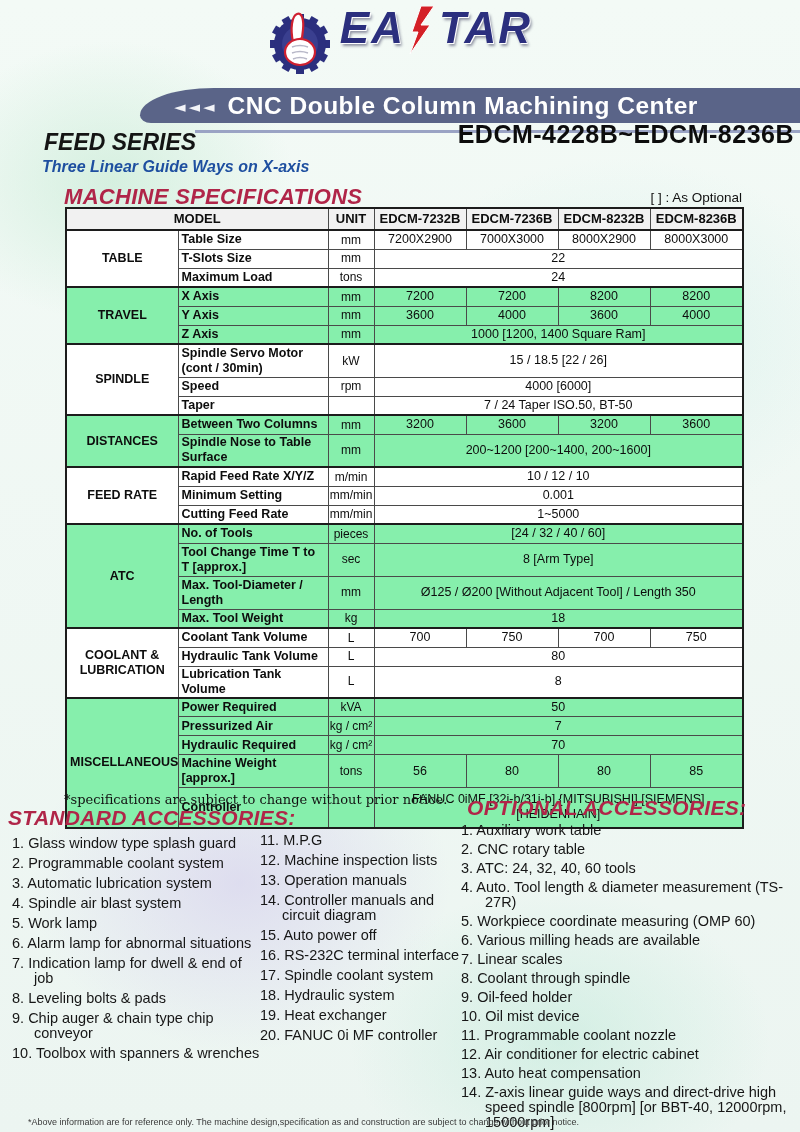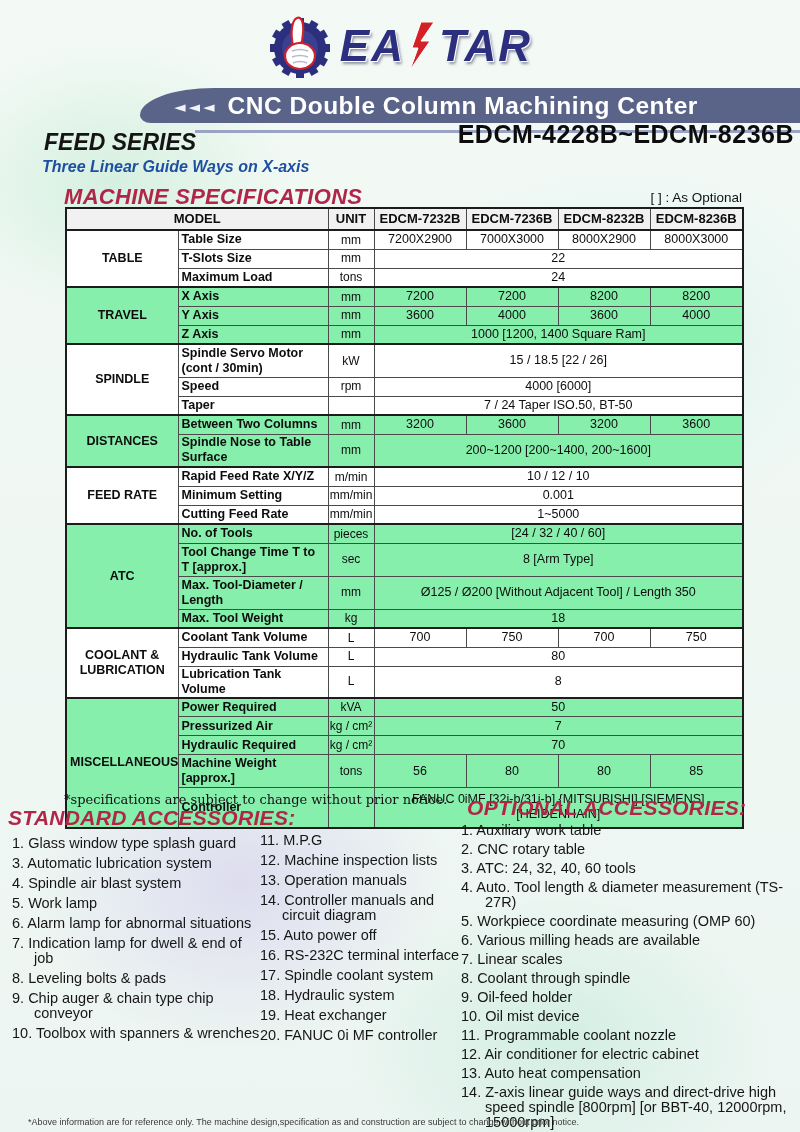--- a/index.html
+++ b/index.html
@@ -8,21 +8,21 @@
     position: relative; width: 800px; height: 1132px; overflow: hidden;
     background:
       radial-gradient(260px 200px at 14% 16%, rgba(190,232,206,.55), rgba(190,232,206,0) 70%),
       radial-gradient(300px 240px at 30% 78%, rgba(206,196,236,.5), rgba(206,196,236,0) 70%),
       radial-gradient(340px 260px at 78% 30%, rgba(198,236,230,.45), rgba(198,236,230,0) 70%),
       radial-gradient(300px 220px at 70% 92%, rgba(186,232,214,.5), rgba(186,232,214,0) 70%),
       linear-gradient(180deg, #f3faf6, #ecf5f1);
   }
   
   .logo { position: absolute; top: 6px; left: 0; right: 0; height: 80px;
-          display: flex; align-items: center; justify-content: center; gap: 8px; }
+          display: flex; justify-content: center; gap: 8px; }
   .brand-txt { font-weight: bold; font-style: italic; font-size: 44px; letter-spacing: 2px;
                color: #2b2f7e; text-shadow: 1px 1px 0 #fff, 2px 3px 3px rgba(20,20,60,.45); line-height: 1; }
   .bolt { margin: 0 -4px; }
   
   .banner { position: absolute; top: 88px; left: 140px; right: 0; height: 35px;
             background: #5a6488; border-top-left-radius: 95px 35px; border-bottom-left-radius: 14px 10px;
             display: flex; align-items: center; padding-left: 34px; gap: 10px; }
   .banner .arrows { color: #f2f3f8; font-size: 15px; letter-spacing: 3px;
                     font-family: "DejaVu Sans", sans-serif; padding-top: 2px; }
   .banner .btitle { color: #fff; font-weight: bold; font-size: 24.5px; letter-spacing: .5px; white-space: nowrap; }
@@ -299,20 +299,21 @@
   </table>
   </div>
 
   <div class="footnote">*specifications are subject to change without prior notice.</div>
 
   <div class="acc-head std-head">STANDARD ACCESSORIES:</div>
   <div class="acc-head opt-head">OPTIONAL ACCESSORIES:</div>
 
   <div class="std-col1">
     <div class="acc-item"><span>1.</span> <span>Glass window type splash guard</span></div>
+    <div class="acc-item"><span>2.</span> <span>Programmable coolant system</span></div>
     <div class="acc-item"><span>3.</span> <span>Automatic lubrication system</span></div>
     <div class="acc-item"><span>4.</span> <span>Spindle air blast system</span></div>
     <div class="acc-item"><span>5.</span> <span>Work lamp</span></div>
     <div class="acc-item"><span>6.</span> <span>Alarm lamp for abnormal situations</span></div>
     <div class="acc-item"><span>7.</span> <span>Indication lamp for dwell &amp;  end of job</span></div>
     <div class="acc-item"><span>8.</span> <span>Leveling bolts &amp; pads</span></div>
     <div class="acc-item"><span>9.</span> <span>Chip auger &amp;  chain type chip conveyor</span></div>
     <div class="acc-item"><span>10.</span> <span>Toolbox with spanners &amp; wrenches</span></div>
   </div>
 

